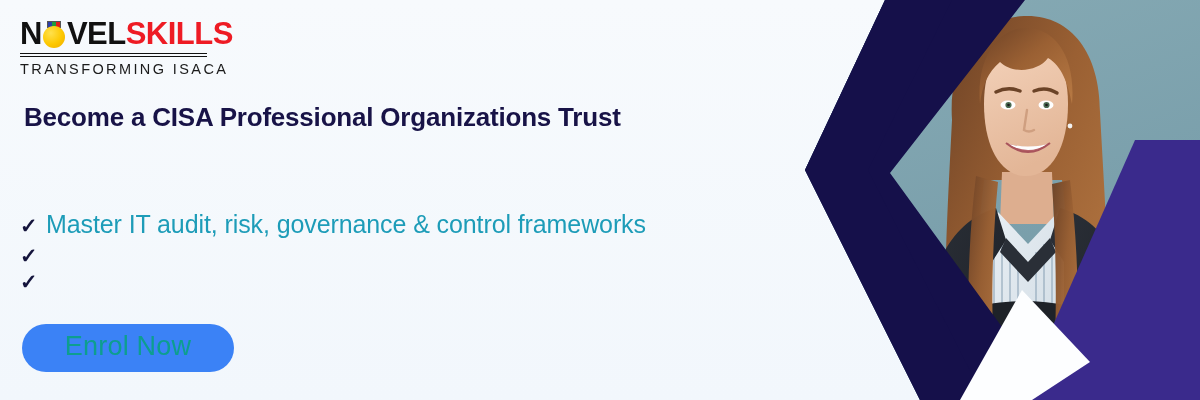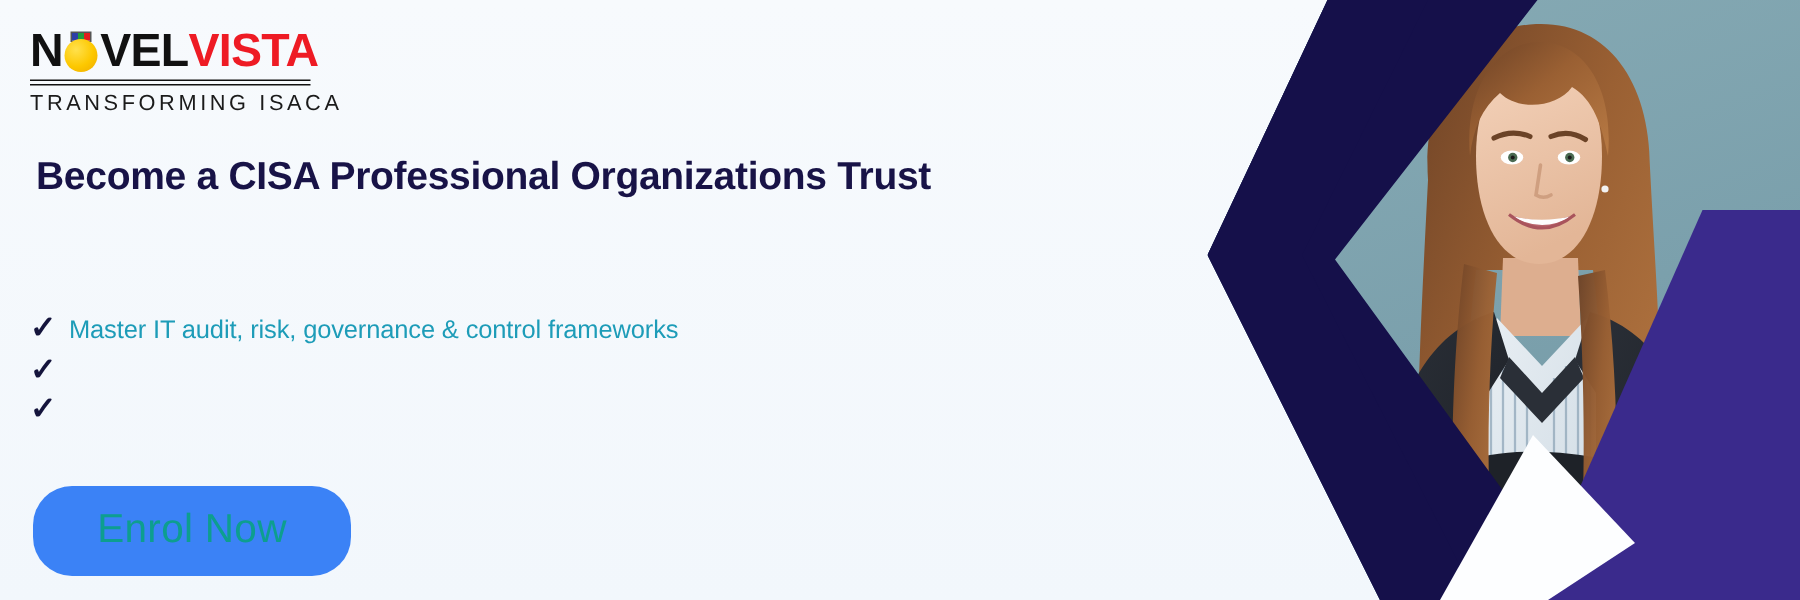--- a/index.html
+++ b/index.html
@@ -161,32 +161,32 @@
   }
   .check {
     flex:0 0 auto;
     width:26px;
     font-size:21px;
     line-height:1;
     color:#14143c;
     font-weight:bold;
   }
   .bullet-text {
-    font-size:17px;
+    font-size:25px;
     color:#1d9cb8;
     line-height:1.28;
     letter-spacing:-0.1px;
     text-align:right;
   }
 
   
   #cta {
     position:absolute;
     left:22px; top:324px;
-    width:212px; height:60px;
+    width:212px; height:48px;
     border-radius:26px;
     background:#3b82f6;
     border:none;
     color:#0d9e8f;
     font-size:27px;
     font-family:"Liberation Sans", sans-serif;
     letter-spacing:0.2px;
     cursor:pointer;
     display:flex;
     align-items:center;
@@ -297,21 +297,21 @@
       <span class="lw-n">N</span>
       <span class="medal">
         <span class="medal-ribbon">
           <i class="mr-b"></i>
           <i class="mr-g"></i>
           <i class="mr-r"></i>
         </span>
         <span class="medal-disc"></span>
       </span>
       <span class="lw-vel">VEL</span>
-      <span class="lw-vista">VISTA</span>
+      <span class="lw-vista">SKILLS</span>
     </div>
     <div id="logo-rule"></div>
     <div id="logo-tagline">TRANSFORMING ISACA</div>
   </div>
 
   <h1 id="headline">Become a CISA Professional Organizations Trust</h1>
 
   <div id="bullets">
     <div class="bullet">
       <span class="check">✓</span>

